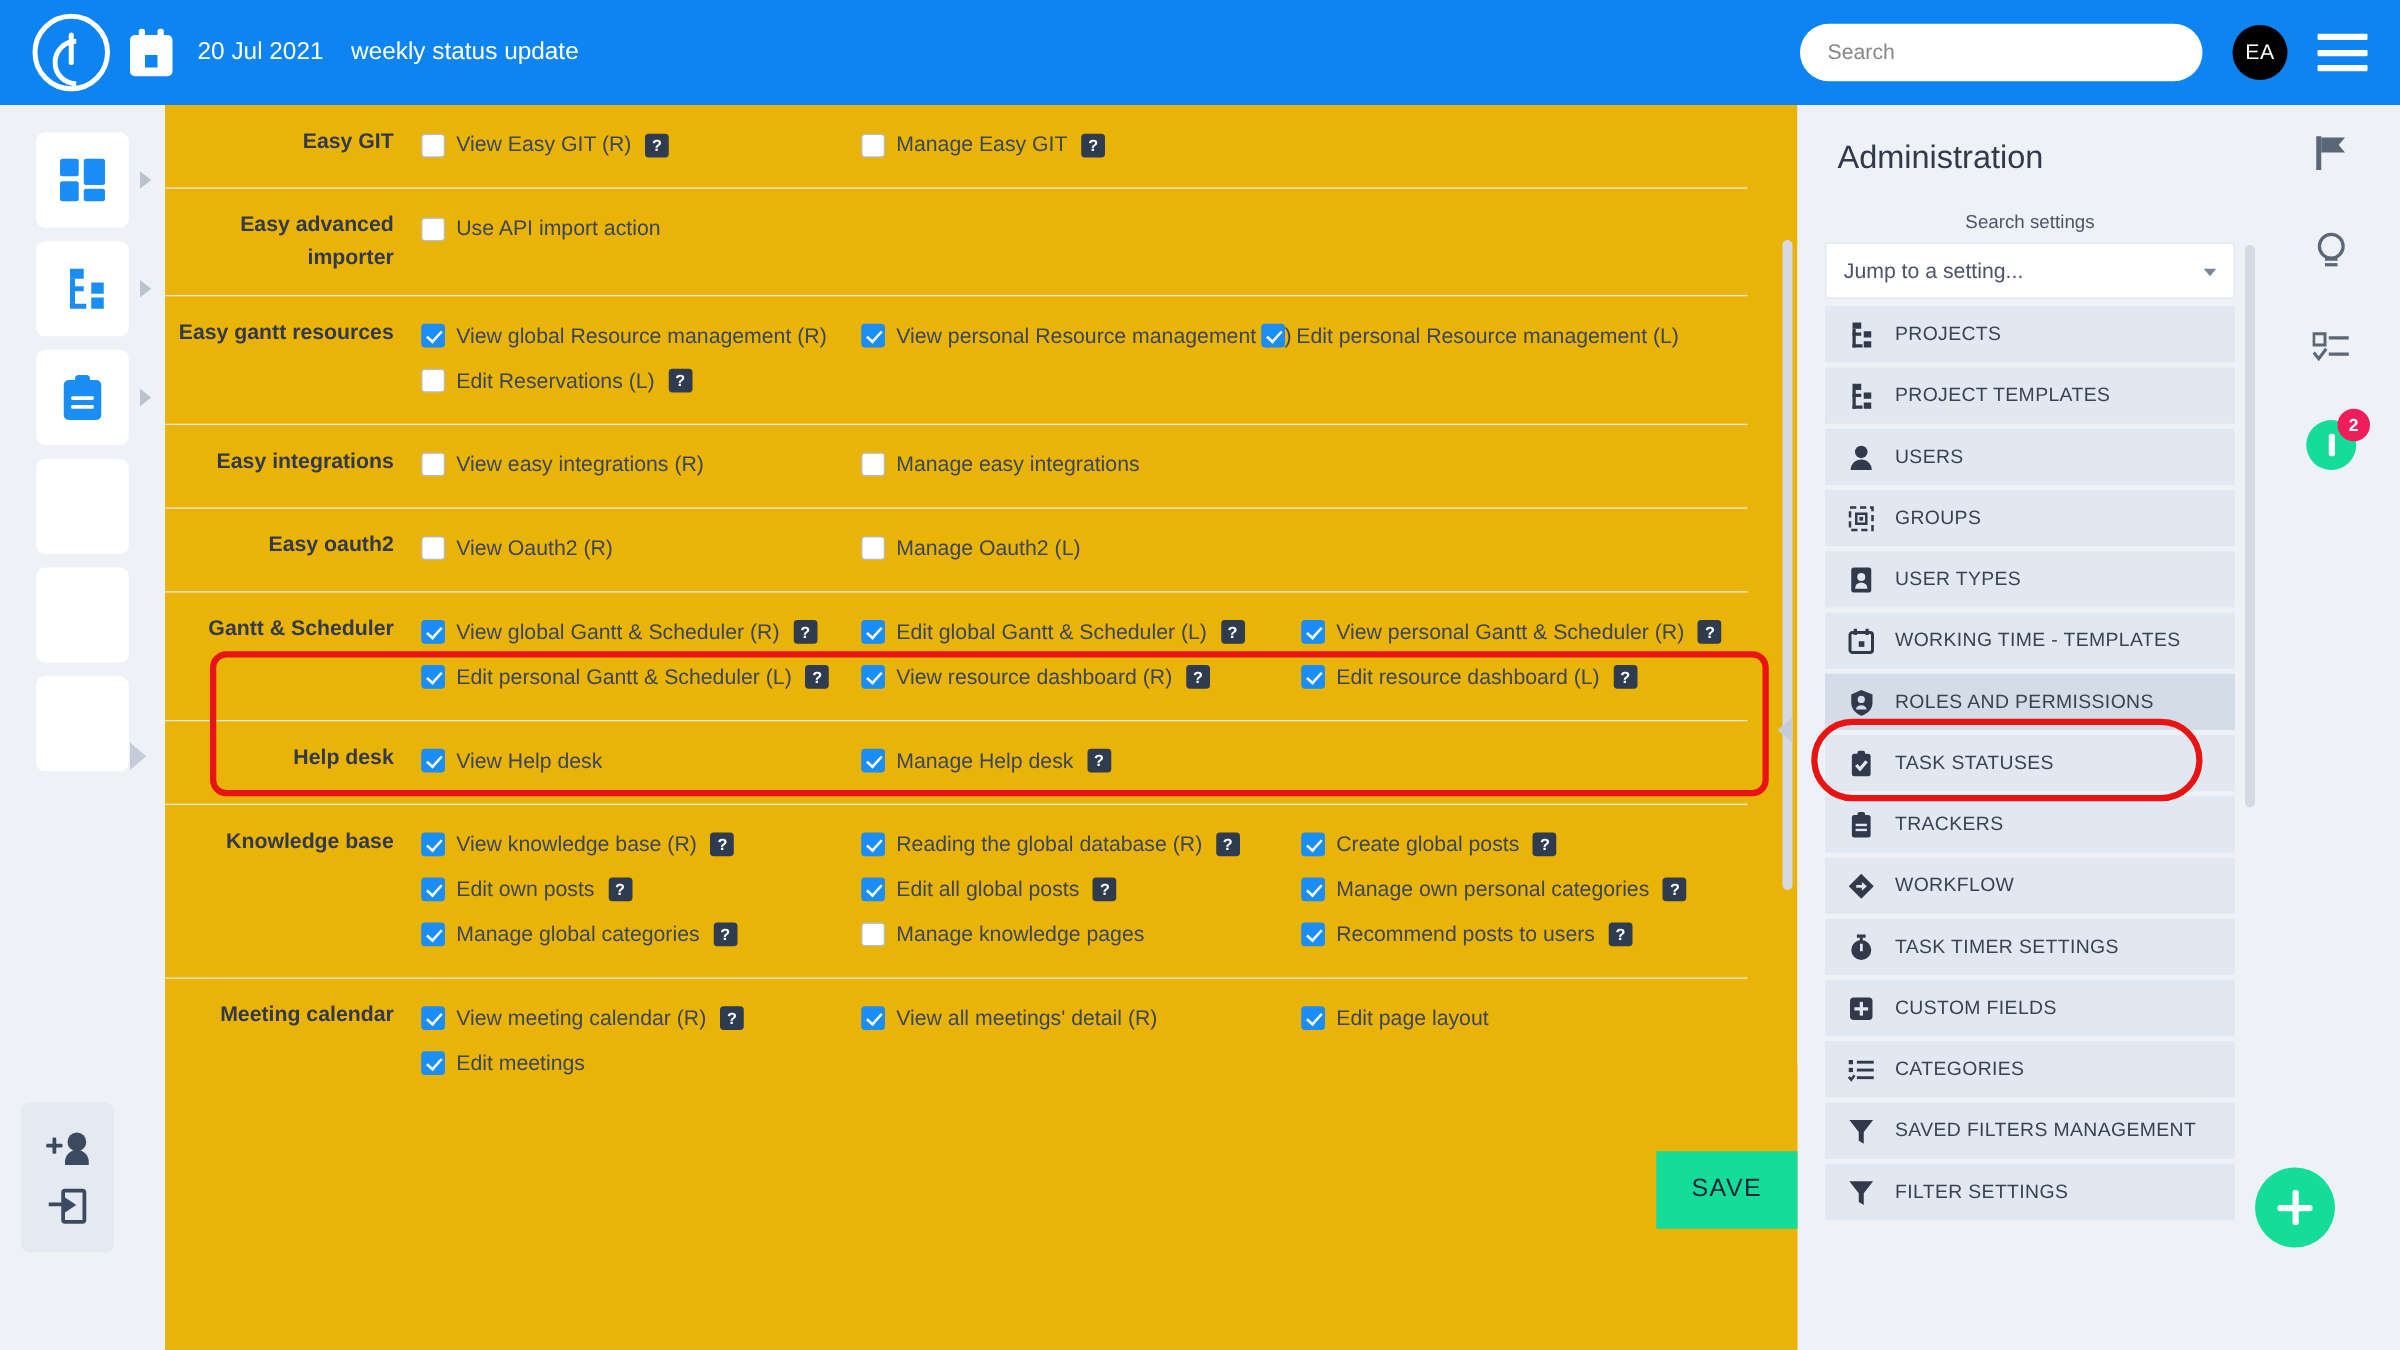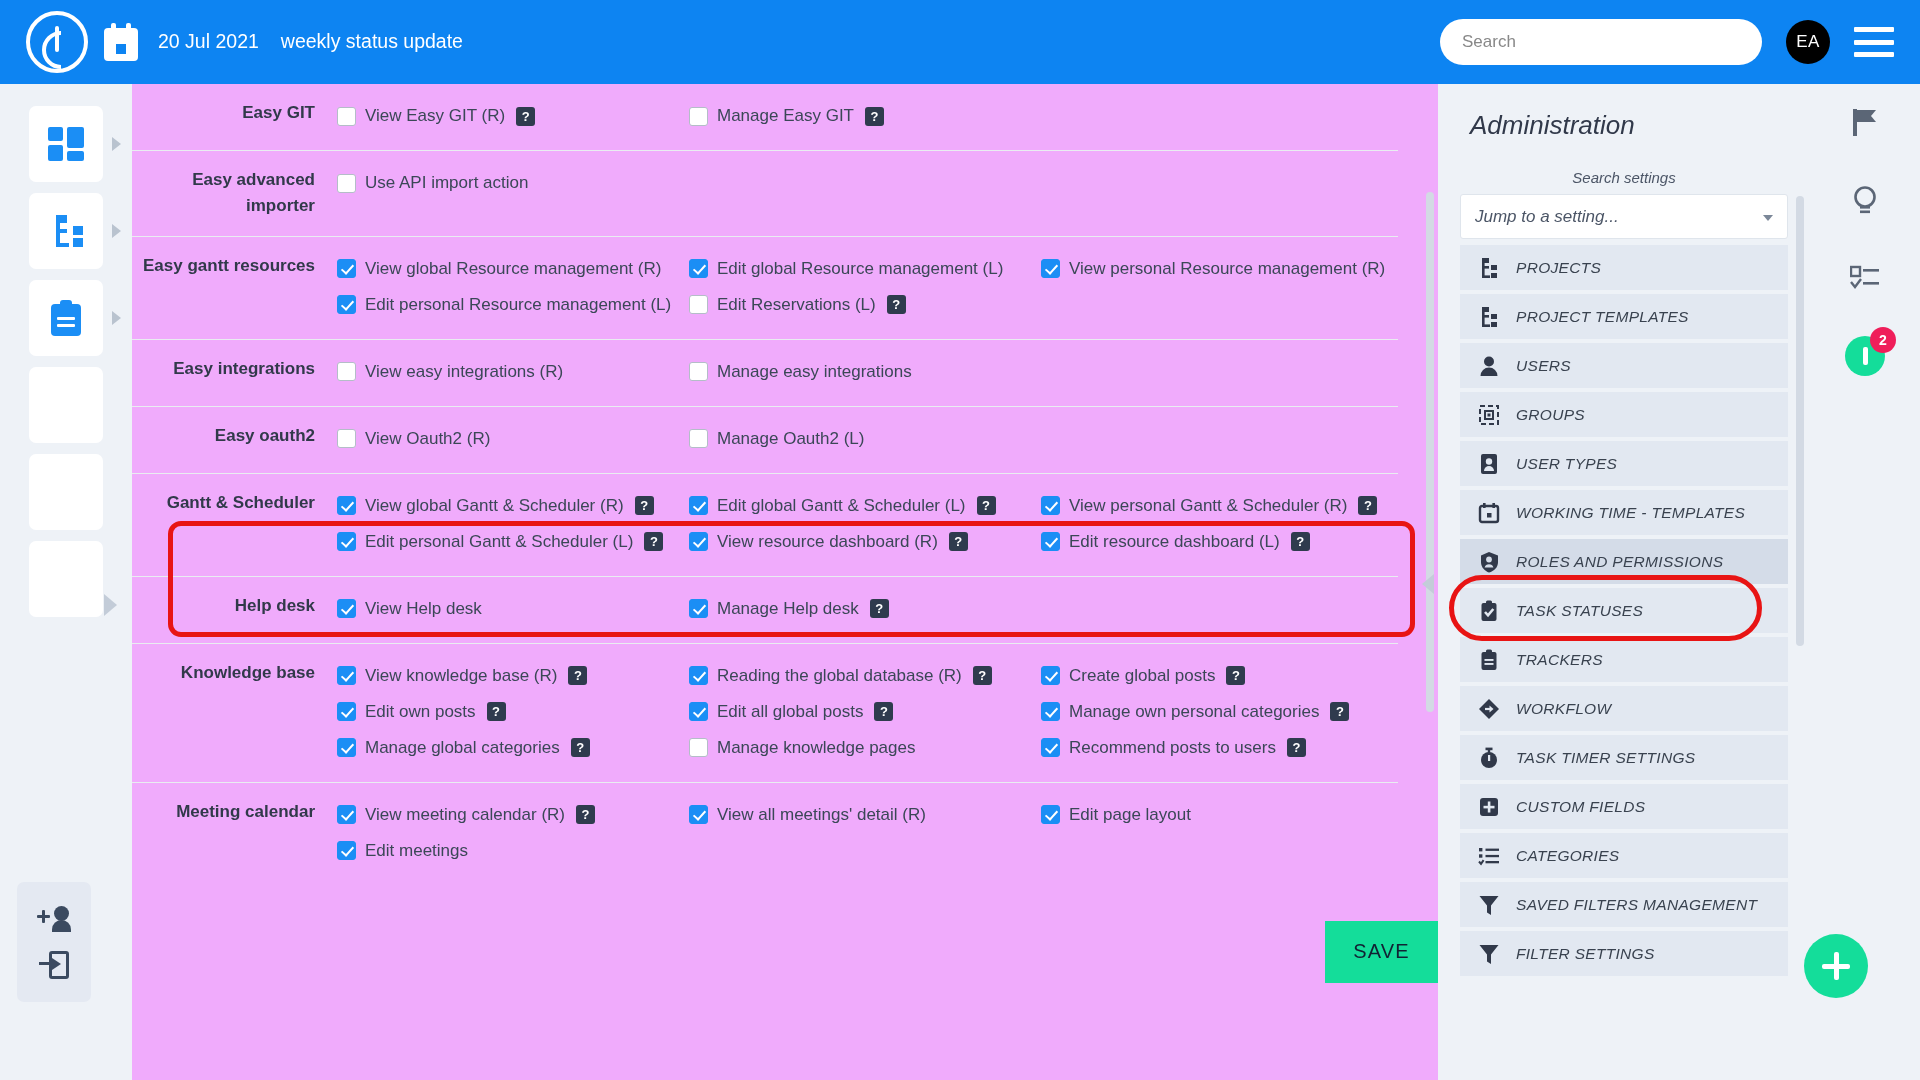--- a/index.html
+++ b/index.html
@@ -106,21 +106,21 @@
   .ic-login .ar{position:absolute;left:0;top:11px;width:19px;height:3px;background:#3b4a60;}
   .ic-login .hd{position:absolute;left:13px;top:7px;width:0;height:0;
     border-left:9px solid #3b4a60;border-top:6px solid transparent;border-bottom:6px solid transparent;}
 
   .rail-expander { position:absolute; left:104px; top:510px;
     width:0;height:0;border-left:13px solid #c3ccd8;
     border-top:11px solid transparent;border-bottom:11px solid transparent; }
 
   
   .content { position:absolute; top:84px; left:132px; width:1306px; height:996px;
-    background:#f0abfc; }
+    background:#eab308; }
   .perm-table { width:1266px; margin:0; padding-top:0; }
   .prow { display:flex; border-bottom:1px solid #e9edf1; padding:14px 0 16px 0;
     align-items:flex-start; }
   .prow:last-of-type { border-bottom:none; }
   .plabel { width:205px; flex:0 0 205px; text-align:right; padding-right:22px;
     font-weight:700; font-size:17px; color:#31394a; line-height:1.55; padding-top:2px; }
   .pcols { flex:1; display:flex; flex-wrap:wrap; }
   .pcell { width:352px; flex:0 0 352px; display:flex; align-items:center;
     padding: 5px 0; min-height:36px; }
   .pcell.w-last { flex:0 0 320px; width:320px; }
@@ -141,21 +141,21 @@
     font-family:"Liberation Sans",sans-serif; cursor:pointer; }
 
   
   .annot-box { position:absolute; left:168px; top:521px; width:1247px; height:116px;
     border:5px solid #e81414; border-radius:13px; pointer-events:none; z-index:12; }
   .annot-ellipse { position:absolute; left:1449px; top:575px; width:313px; height:66px;
     border:5px solid #e81414; border-radius:34px; pointer-events:none; z-index:12; }
 
   
   .rightpanel { position:absolute; top:84px; left:1438px; width:372px; height:768px;
-    background:#eef2f7; padding:0 22px;font-style:italic; }
+    background:#eef2f7; padding:0 22px; }
   .admin-title { font-size:26px; color:#31394a; padding:26px 0 0 10px; font-weight:400; }
   .search-settings-lbl { text-align:center; font-size:15px; color:#4b5566;
     margin-top:28px; }
   .jump-select { margin-top:8px; width:328px; height:45px; background:#fff;
     border:1px solid #dfe5ec; border-radius:3px; display:flex; align-items:center;
     padding:0 14px; font-size:17px; color:#4b5566; position:relative; }
   .jump-select .cv { position:absolute; right:14px; top:50%; margin-top:-2px;
     width:0;height:0;border-left:5px solid transparent;border-right:5px solid transparent;
     border-top:6px solid #7b8798; }
   .navlist { margin-top:6px; }
@@ -300,24 +300,20 @@
           </div>
         </div>
       </div>
       <div class="prow">
         <div class="plabel">Easy gantt resources</div>
         <div class="pcols">
           <div class="pcell">
             <span class="cb on"></span>
             <span class="ptext">View global Resource management (R)</span>
           </div>
-          <div class="pcell">
-            <span class="cb on"></span>
-            <span class="ptext">Edit global Resource management (L)</span>
-          </div>
           <div class="pcell w-last">
             <span class="cb on"></span>
             <span class="ptext">View personal Resource management (R)</span>
           </div>
           <div class="pcell">
             <span class="cb on"></span>
             <span class="ptext">Edit personal Resource management (L)</span>
           </div>
           <div class="pcell">
             <span class="cb"></span>

